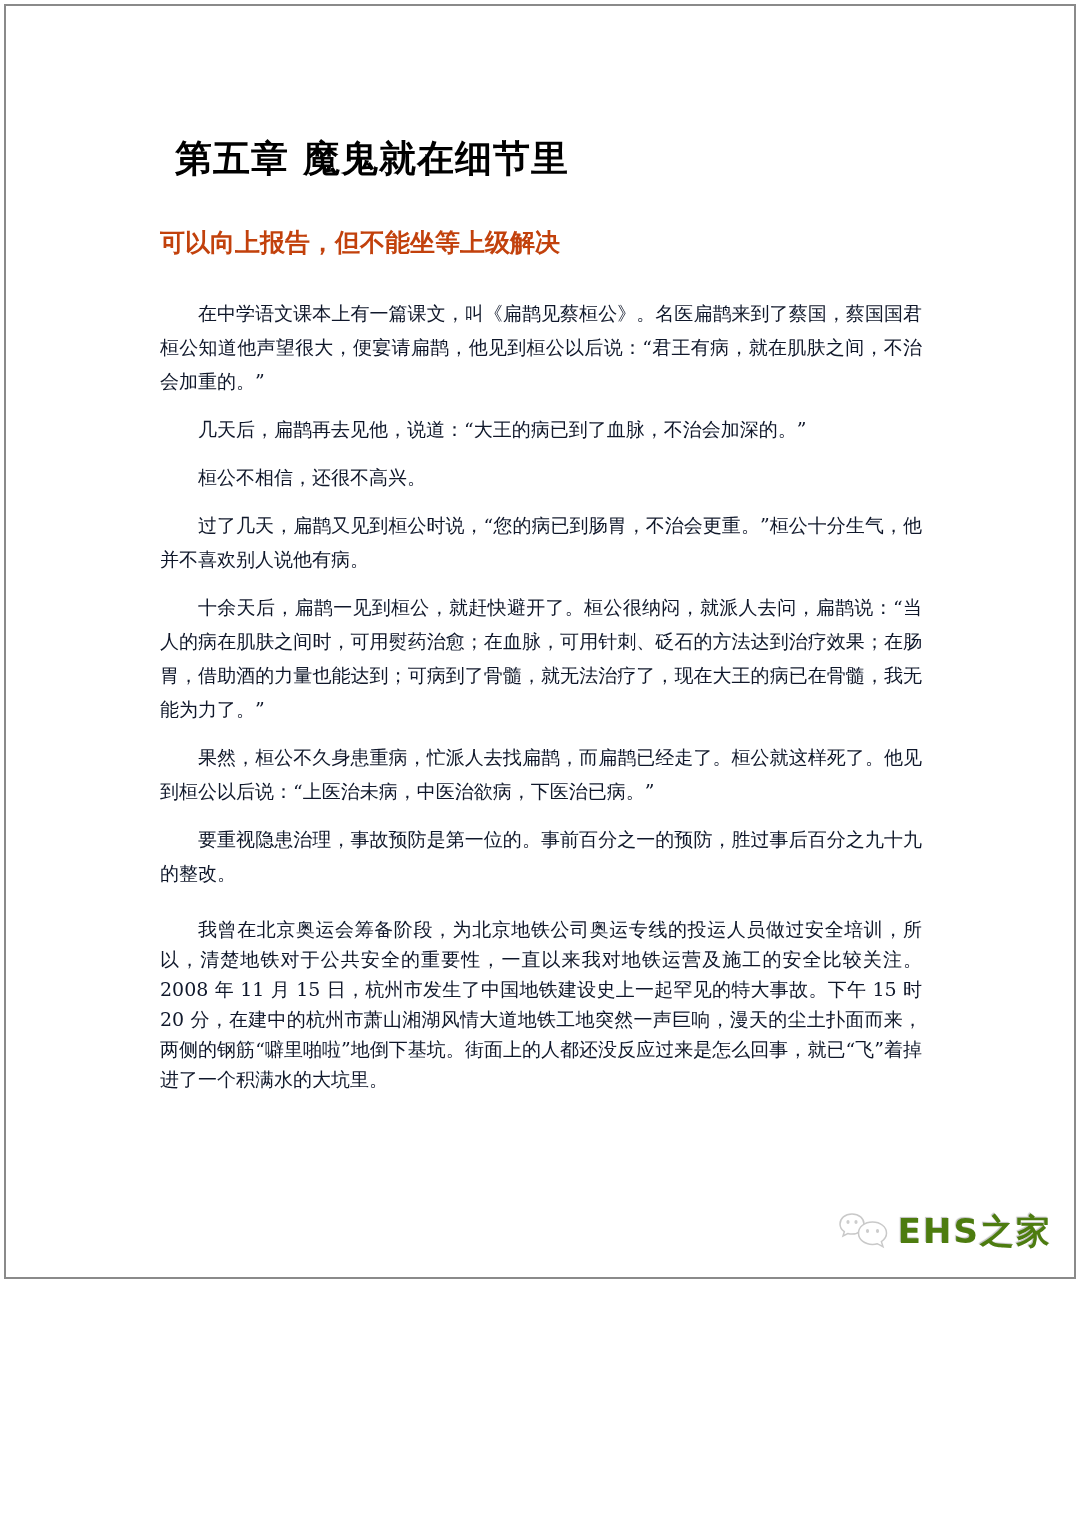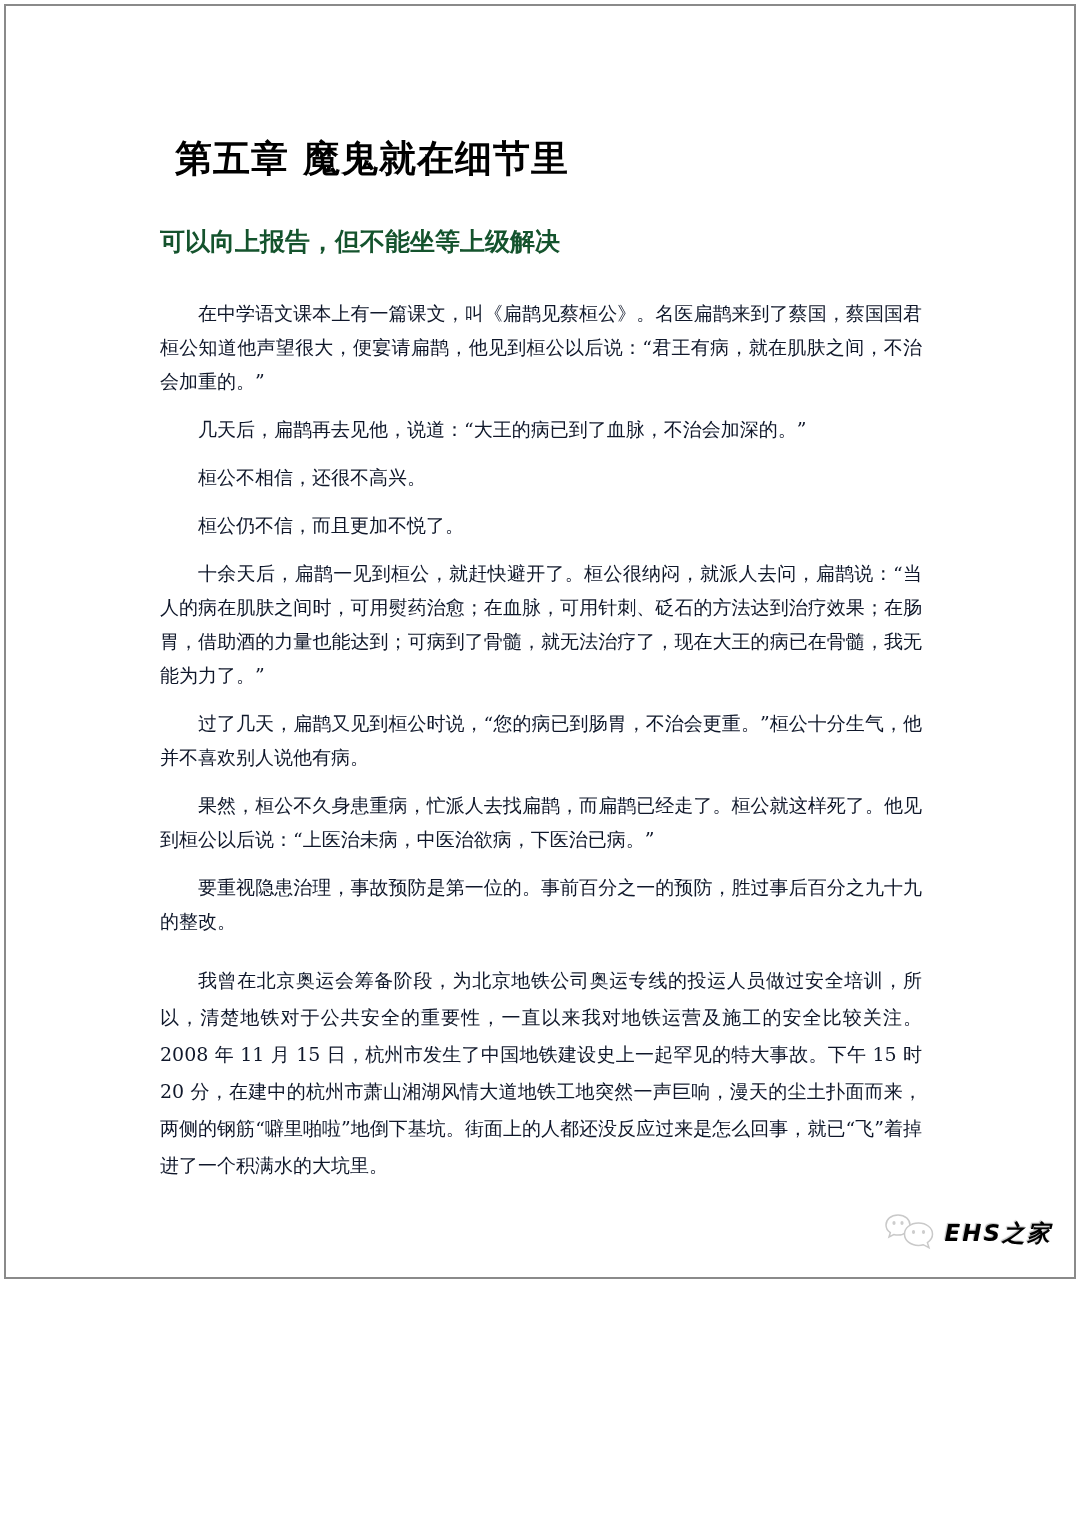--- a/index.html
+++ b/index.html
@@ -34,59 +34,58 @@
     margin: 0 0 0 15px;
     font-family: "DejaVu Sans", "Liberation Sans", sans-serif;
     font-weight: bold;
     font-size: 37px;
     line-height: 46px;
     color: #000000;
     letter-spacing: 1px;
   }
   .section-heading {
     margin: 44px 0 0 0;
-    font-family: Liberation Serif, serif;
+    font-family: Liberation Sans, sans-serif;
     font-weight: bold;
     font-size: 25px;
     line-height: 32px;
-    color: #14532d;
+    color: #c2410c;
   }
   .paragraphs {
     margin-top: 38px;
   }
   .paragraphs p {
     margin: 0 0 14px 0;
     font-size: 19px;
     line-height: 34px;
     color: #0f172a;
     text-indent: 2em;
     text-align: justify;
   }
   .paragraphs p:last-child {
-    line-height: 37px;
+    line-height: 30px;
     margin-bottom: 0;
     margin-top: 24px;
   }
   .watermark {
     position: absolute;
     right: 28px;
     bottom: 28px;
     display: flex;
     align-items: center;
     gap: 8px;
     user-select: none;
   }
   .watermark-label {
     font-family: "DejaVu Sans", "Liberation Sans", sans-serif;
-    font-size: 23px;
+    font-size: 34px;
     font-weight: bold;
-    color: #000000;
+    color: #4d7c0f;
     text-shadow: -1px -1px 1px #bdbdbd, 1px 1px 1px #ffffff;
     letter-spacing: 2px;
-    font-style: italic;
   }
   .watermark-icon svg {
     display: block;
   }
 </style>
 </head>
 <body>
 
 <div class="page">
   <div class="page-frame"></div>
@@ -94,23 +93,22 @@
   <div class="content">
     <h1 class="chapter-title">第五章 魔鬼就在细节里</h1>
 
     <h2 class="section-heading">可以向上报告，但不能坐等上级解决</h2>
 
     <div class="paragraphs">
 
     <p>在中学语文课本上有一篇课文，叫《扁鹊见蔡桓公》。名医扁鹊来到了蔡国，蔡国国君桓公知道他声望很大，便宴请扁鹊，他见到桓公以后说：“君王有病，就在肌肤之间，不治会加重的。”</p>
         <p>几天后，扁鹊再去见他，说道：“大王的病已到了血脉，不治会加深的。”</p>
         <p>桓公不相信，还很不高兴。</p>
-        <p>桓公仍不信，而且更加不悦了。</p>
+        <p>过了几天，扁鹊又见到桓公时说，“您的病已到肠胃，不治会更重。”桓公十分生气，他并不喜欢别人说他有病。</p>
         <p>十余天后，扁鹊一见到桓公，就赶快避开了。桓公很纳闷，就派人去问，扁鹊说：“当人的病在肌肤之间时，可用熨药治愈；在血脉，可用针刺、砭石的方法达到治疗效果；在肠胃，借助酒的力量也能达到；可病到了骨髓，就无法治疗了，现在大王的病已在骨髓，我无能为力了。”</p>
-        <p>过了几天，扁鹊又见到桓公时说，“您的病已到肠胃，不治会更重。”桓公十分生气，他并不喜欢别人说他有病。</p>
         <p>果然，桓公不久身患重病，忙派人去找扁鹊，而扁鹊已经走了。桓公就这样死了。他见到桓公以后说：“上医治未病，中医治欲病，下医治已病。”</p>
         <p>要重视隐患治理，事故预防是第一位的。事前百分之一的预防，胜过事后百分之九十九的整改。</p>
         <p>我曾在北京奥运会筹备阶段，为北京地铁公司奥运专线的投运人员做过安全培训，所以，清楚地铁对于公共安全的重要性，一直以来我对地铁运营及施工的安全比较关注。2008 年 11 月 15 日，杭州市发生了中国地铁建设史上一起罕见的特大事故。下午 15 时 20 分，在建中的杭州市萧山湘湖风情大道地铁工地突然一声巨响，漫天的尘土扑面而来，两侧的钢筋“噼里啪啦”地倒下基坑。街面上的人都还没反应过来是怎么回事，就已“飞”着掉进了一个积满水的大坑里。</p>
       </div>
   </div>
 
   <div class="watermark">
     <span class="watermark-icon">
       <svg width="52" height="44" viewBox="0 0 52 44">
         <g fill="#ffffff" stroke="#c9c9c9" stroke-width="1.5">

